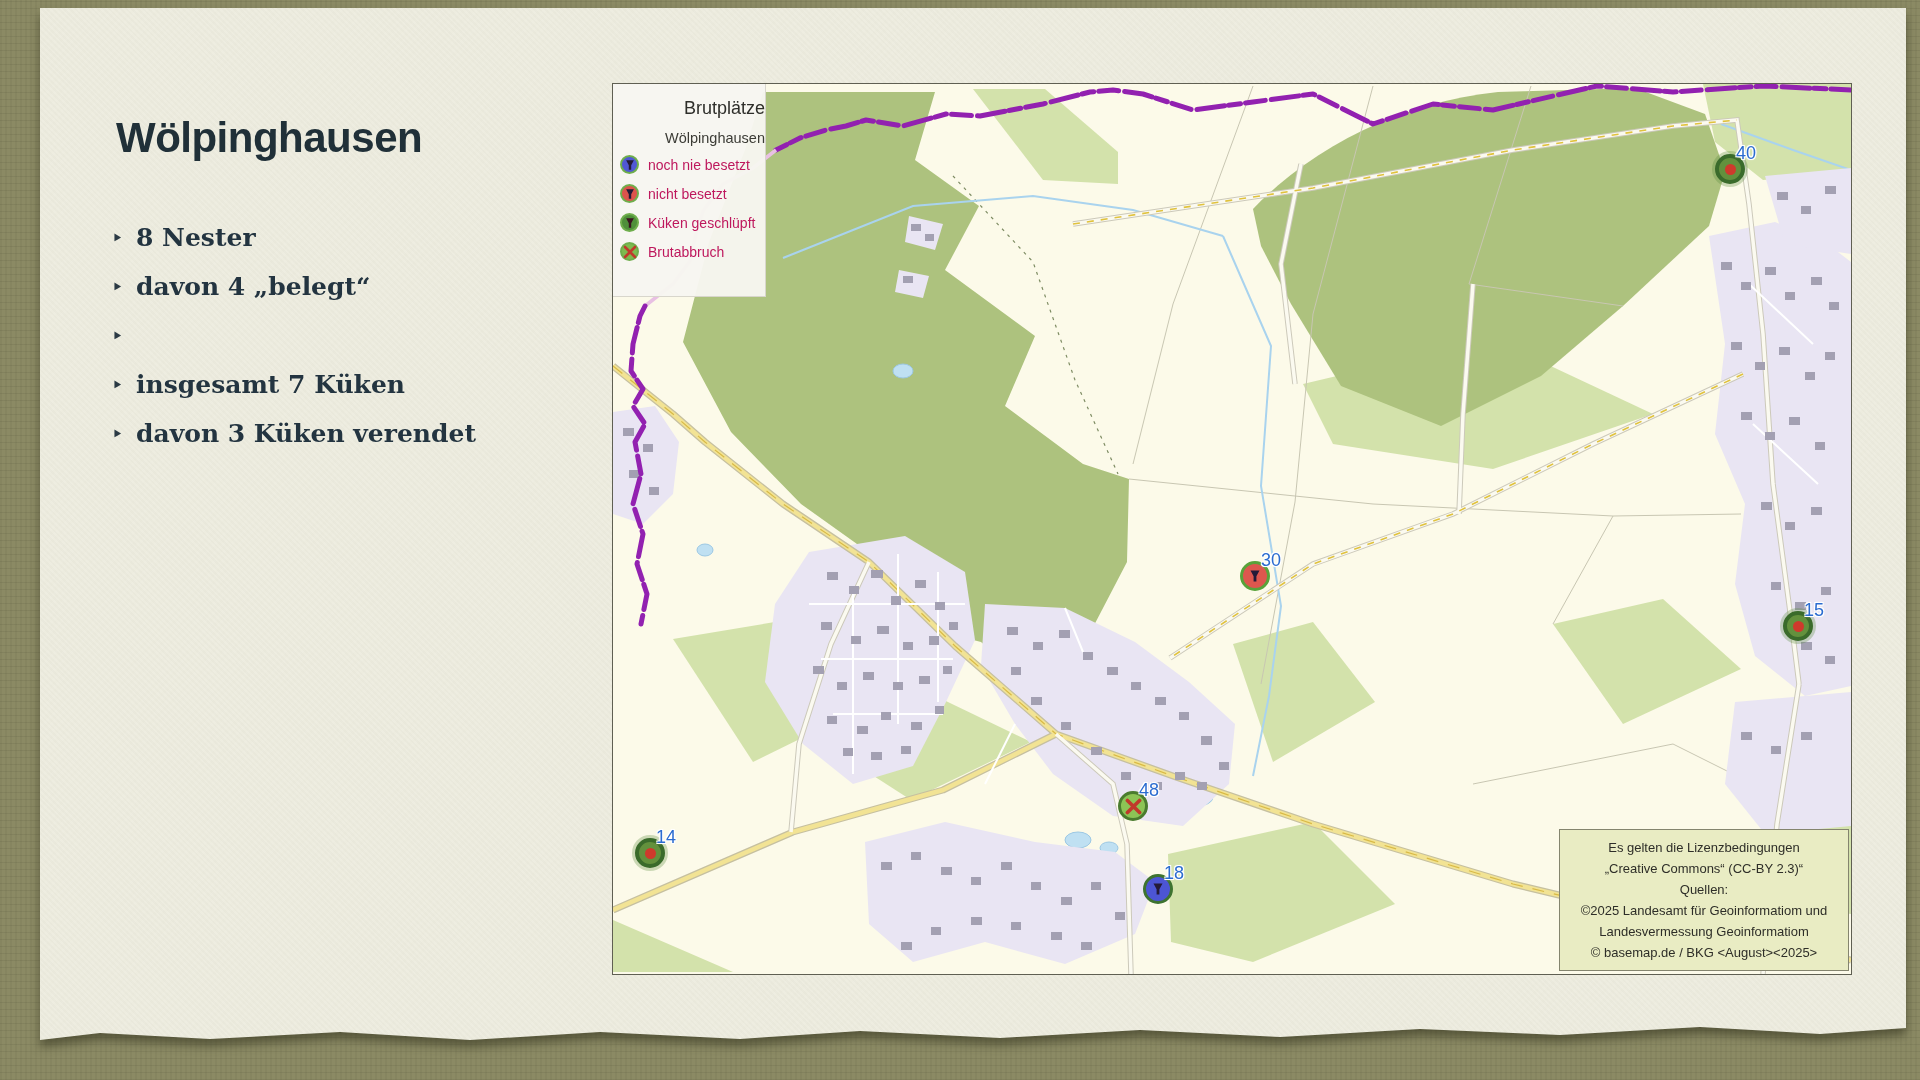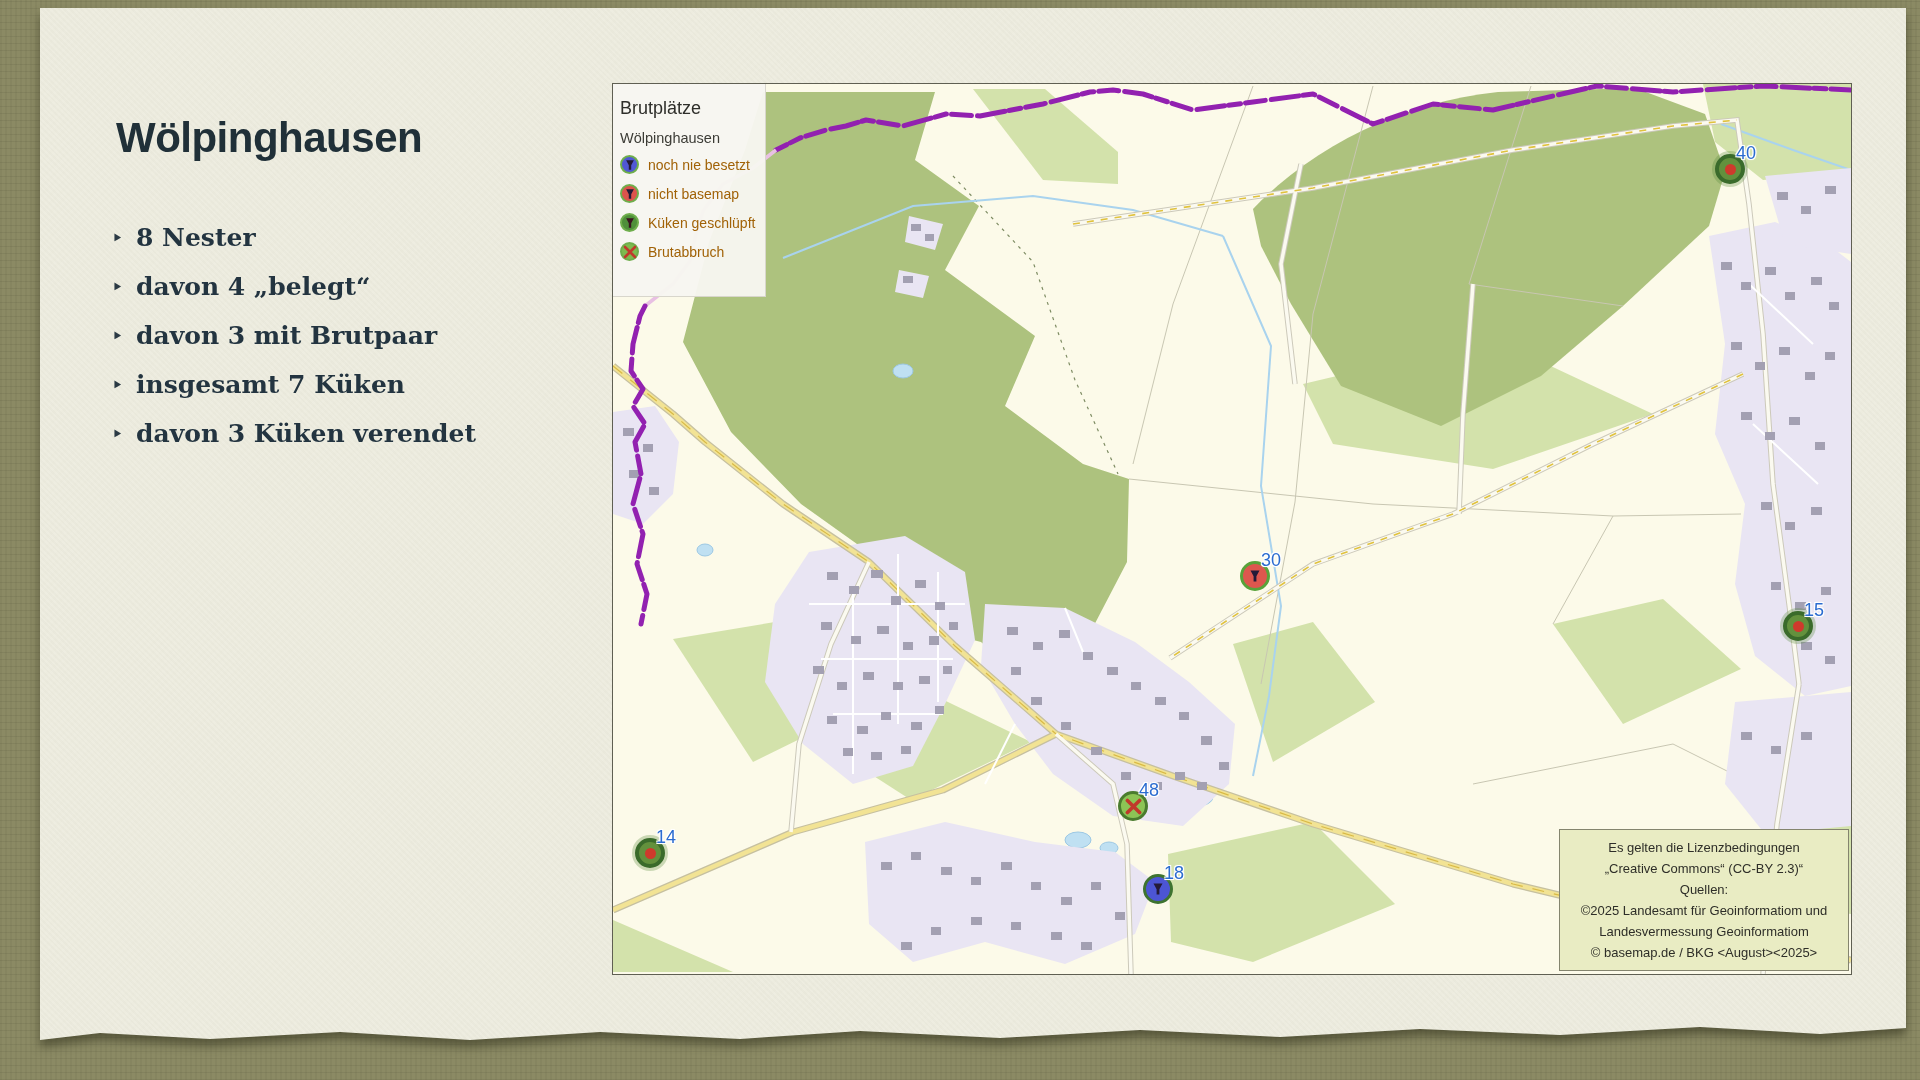--- a/index.html
+++ b/index.html
@@ -30,31 +30,31 @@
     width:24px;flex:0 0 24px;}
 
   
   .map{position:absolute;left:572px;top:75px;width:1238px;height:890px;
     border:1.5px solid #5f5f52;background:#fcfae9;overflow:hidden;}
   .map svg.basemap{position:absolute;left:0;top:0;width:100%;height:100%;display:block;}
 
   
   .legend{position:absolute;left:0;top:0;width:153px;height:213px;
     background:rgba(247,246,240,.96);border-right:1px solid #d8d6cc;
-    border-bottom:1px solid #d8d6cc;padding:14px 0 0 7px;box-sizing:border-box;z-index:5;}
+    border-bottom:1px solid #d8d6cc;padding:14px 0 0 7px;box-sizing:border-box;z-index:5;text-align:right;}
   .legend-title{font-size:18px;color:#2e2e2a;margin-bottom:11px;}
   .legend-subtitle{font-size:14.5px;color:#3c3c36;margin-bottom:9px;}
   .legend-row{display:flex;align-items:center;gap:9px;margin-bottom:10px;}
   .l-icon{width:19px;height:19px;border-radius:50%;display:inline-flex;align-items:center;
     justify-content:center;box-sizing:border-box;border:2px solid #6fae4c;flex:0 0 19px;}
   .l-icon.st-never-occupied{background:#5158d5;}
   .l-icon.st-not-occupied{background:#dd544c;}
   .l-icon.st-chicks-hatched{background:#4f8f3a;}
   .l-icon.st-breeding-abandoned{background:#7dbb4e;}
-  .l-label{font-size:14px;color:#a16207;white-space:nowrap;}
+  .l-label{font-size:14px;color:#be185d;white-space:nowrap;}
 
   
   .license{position:absolute;left:946px;top:745px;width:290px;height:142px;
     background:#e9ecc3;border:1px solid #84846e;box-sizing:border-box;z-index:5;
     display:flex;flex-direction:column;justify-content:center;text-align:center;}
   .license div{font-size:13px;line-height:21px;color:#2e2e28;}
 
   
   .markers{position:absolute;left:0;top:0;width:100%;height:100%;z-index:4;}
   .marker{position:absolute;width:0;height:0;}
@@ -82,21 +82,20 @@
     <div class="bullet">
           <span class="tri">‣</span>
           <span>8 Nester</span>
         </div>
     <div class="bullet">
           <span class="tri">‣</span>
           <span>davon 4 „belegt“</span>
         </div>
     <div class="bullet">
           <span class="tri">‣</span>
-          <span>davon 3 mit Brutpaar</span>
         </div>
     <div class="bullet">
           <span class="tri">‣</span>
           <span>insgesamt 7 Küken</span>
         </div>
     <div class="bullet">
           <span class="tri">‣</span>
           <span>davon 3 Küken verendet</span>
         </div>
   </div>
@@ -322,21 +321,21 @@
               </svg>
         </span>
         <span class="l-label">noch nie besetzt</span>
       </div>
       <div class="legend-row">
         <span class="l-icon st-not-occupied">
           <svg viewBox="-7 -7 14 14" width="12" height="12">
                 <path d="M-4.5,-5.5 L4.5,-5.5 L1.4,0.3 L1.4,5.5 L-1.4,5.5 L-1.4,0.3 Z" fill="#241a38"></path>
               </svg>
         </span>
-        <span class="l-label">nicht basemap</span>
+        <span class="l-label">nicht besetzt</span>
       </div>
       <div class="legend-row">
         <span class="l-icon st-chicks-hatched">
           <svg viewBox="-7 -7 14 14" width="12" height="12">
                 <path d="M-4.5,-5.5 L4.5,-5.5 L1.4,0.3 L1.4,5.5 L-1.4,5.5 L-1.4,0.3 Z" fill="#3a1520"></path>
               </svg>
         </span>
         <span class="l-label">Küken geschlüpft</span>
       </div>
       <div class="legend-row">

